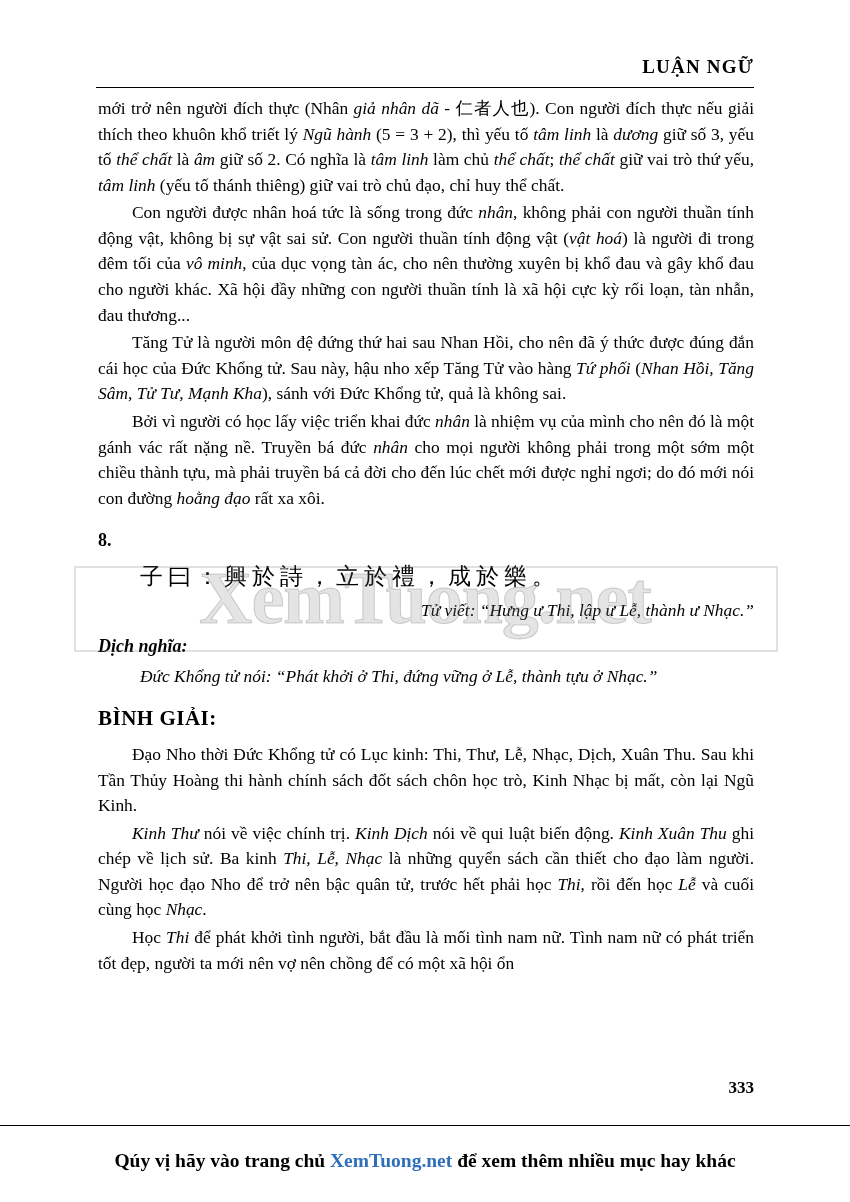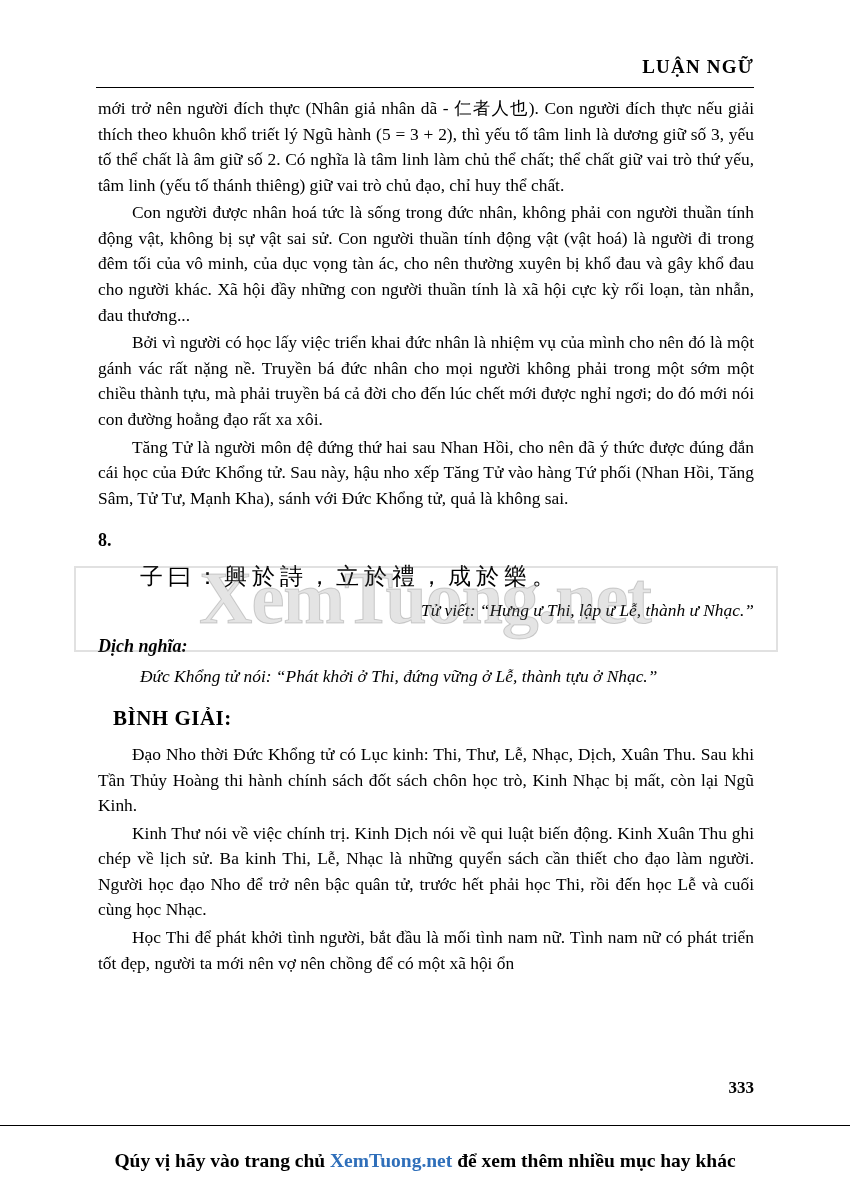--- a/index.html
+++ b/index.html
@@ -53,21 +53,21 @@
   p {
     margin: 0 0 0 0;
   }
   p.para {
     text-indent: 34px;
     margin-top: 2px;
   }
   p.flush {
     text-indent: 0;
   }
-  .ital { }
+  .ital { font-style: italic; }
   .sec-num {
     font-weight: bold;
     font-size: 18px;
     margin-top: 16px;
     margin-bottom: 2px;
   }
   .cn-line {
     font-family: "DejaVu Serif", serif;
     font-size: 23px;
     letter-spacing: 5px;
@@ -89,21 +89,21 @@
   .meaning {
     font-style: italic;
     margin: 2px 0 12px 42px;
     text-align: left;
     text-indent: 0;
   }
   .binhgiai {
     font-weight: bold;
     font-size: 21px;
     letter-spacing: 0.5px;
-    margin: 14px 0 8px 15px;
+    margin: 14px 0 8px 0;
   }
   .pageno {
     position: absolute;
     right: 96px;
     top: 1078px;
     font-weight: bold;
     font-size: 17px;
   }
   .footer-rule {
     position: absolute;
@@ -160,23 +160,23 @@
     <span class="header-title">LUẬN NGỮ</span>
   </div>
   <div class="rule"></div>
 
   <div class="content">
 
     <p class="flush">mới trở nên người đích thực (Nhân <span class="ital">giả nhân dã</span> - 仁者人也). Con người đích thực nếu giải thích theo khuôn khổ triết lý <span class="ital">Ngũ hành</span> (5 = 3 + 2), thì yếu tố <span class="ital">tâm linh</span> là <span class="ital">dương</span> giữ số 3, yếu tố <span class="ital">thể chất</span> là <span class="ital">âm</span> giữ số 2. Có nghĩa là <span class="ital">tâm linh</span> làm chủ <span class="ital">thể chất</span>; <span class="ital">thể chất</span> giữ vai trò thứ yếu, <span class="ital">tâm linh</span> (yếu tố thánh thiêng) giữ vai trò chủ đạo, chỉ huy thể chất.</p>
 
     <p class="para">Con người được nhân hoá tức là sống trong đức <span class="ital">nhân</span>, không phải con người thuần tính động vật, không bị sự vật sai sử. Con người thuần tính động vật (<span class="ital">vật hoá</span>) là người đi trong đêm tối của <span class="ital">vô minh</span>, của dục vọng tàn ác, cho nên thường xuyên bị khổ đau và gây khổ đau cho người khác. Xã hội đầy những con người thuần tính là xã hội cực kỳ rối loạn, tàn nhẫn, đau thương...</p>
 
+    <p class="para">Tăng Tử là người môn đệ đứng thứ hai sau Nhan Hồi, cho nên đã ý thức được đúng đắn cái học của Đức Khổng tử. Sau này, hậu nho xếp Tăng Tử vào hàng <span class="ital">Tứ phối</span> (<span class="ital">Nhan Hồi, Tăng Sâm, Tử Tư, Mạnh Kha</span>), sánh với Đức Khổng tử, quả là không sai.</p>
+
     <p class="para">Bởi vì người có học lấy việc triển khai đức <span class="ital">nhân</span> là nhiệm vụ của mình cho nên đó là một gánh vác rất nặng nề. Truyền bá đức <span class="ital">nhân</span> cho mọi người không phải trong một sớm một chiều thành tựu, mà phải truyền bá cả đời cho đến lúc chết mới được nghỉ ngơi; do đó mới nói con đường <span class="ital">hoằng đạo</span> rất xa xôi.</p>
-
-    <p class="para">Tăng Tử là người môn đệ đứng thứ hai sau Nhan Hồi, cho nên đã ý thức được đúng đắn cái học của Đức Khổng tử. Sau này, hậu nho xếp Tăng Tử vào hàng <span class="ital">Tứ phối</span> (<span class="ital">Nhan Hồi, Tăng Sâm, Tử Tư, Mạnh Kha</span>), sánh với Đức Khổng tử, quả là không sai.</p>
 
     <p class="sec-num">8.</p>
 
     <p class="cn-line">子曰：興於詩，立於禮，成於樂。</p>
 
     <p class="translit">Tử viết: “Hưng ư Thi, lập ư Lễ, thành ư Nhạc.”</p>
 
     <p class="subhead">Dịch nghĩa:</p>
 
     <p class="meaning">Đức Khổng tử nói: “Phát khởi ở Thi, đứng vững ở Lễ, thành tựu ở Nhạc.”</p>

